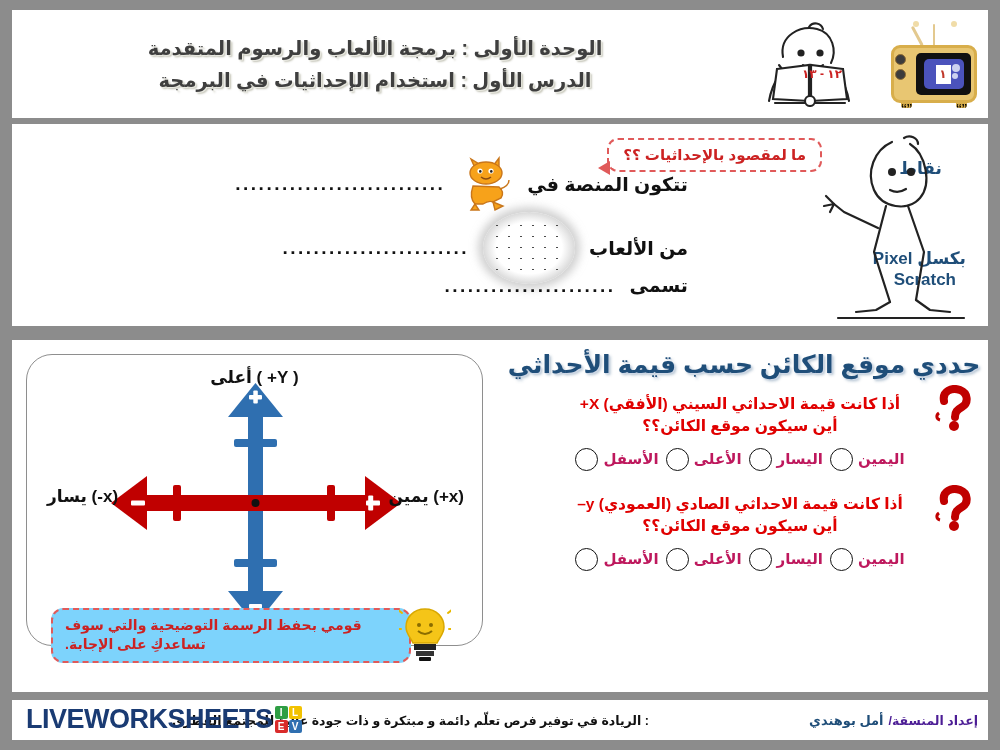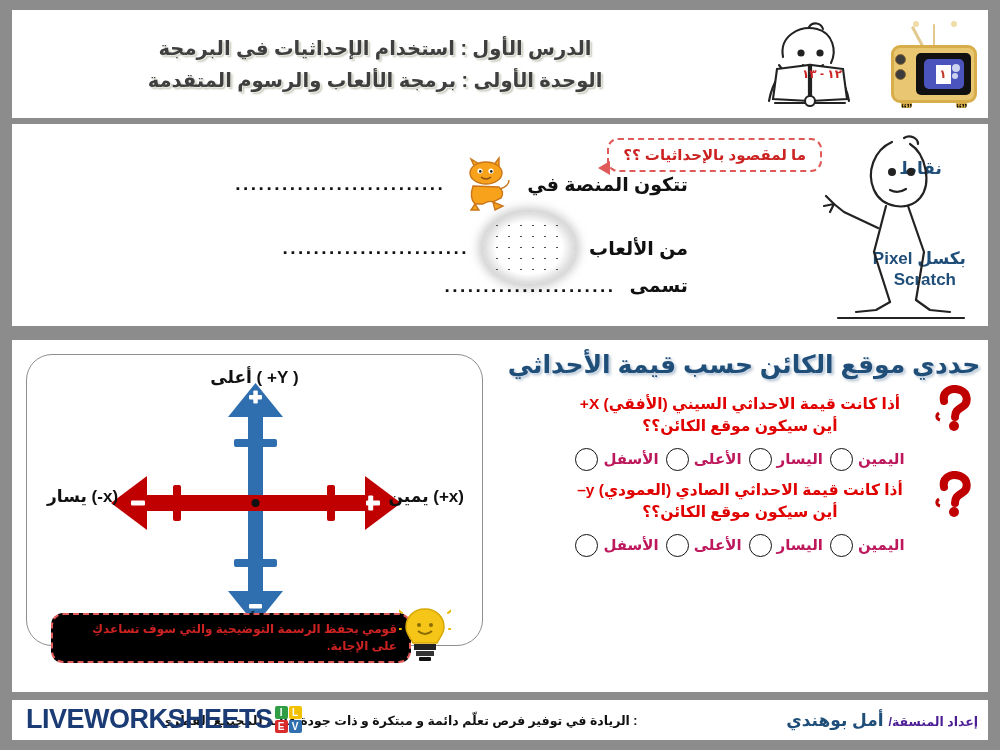--- a/index.html
+++ b/index.html
@@ -145,31 +145,31 @@
   .s2-left{position:absolute;left:14px;top:14px;width:455px;height:290px;
            border:1.7px solid #8e8e8e;border-radius:26px;background:#fff;}
   .axis-wrap{position:absolute;left:0;top:0;width:455px;height:290px;}
   .axlabel{position:absolute;font-weight:bold;color:#111;white-space:nowrap;}
   .lbl-top{font-size:17px;left:50%;transform:translateX(-50%);top:12px;}
   .lbl-bot{font-size:17px;left:50%;transform:translateX(-50%);bottom:12px;}
   .lbl-right{font-size:17px;right:18px;top:131px;}
   .lbl-left{font-size:17px;left:20px;top:131px;}
 
   .hintbar{position:absolute;left:24px;bottom:-18px;width:360px;}
-  .hint{border:2px dashed #e05a5a;border-radius:12px;background:#000000;
-        padding:6px 12px;color:#cc2222;font-weight:bold;font-size:12px;
-        line-height:1.4;text-align:right;}
+  .hint{border:2px dashed #e05a5a;border-radius:12px;background:#7dd3fc;
+        padding:6px 12px;color:#cc2222;font-weight:bold;font-size:14px;
+        line-height:1.4;text-align:left;}
   .bulb{position:absolute;left:372px;bottom:-16px;width:52px;height:58px;}
 
   
   .footer{left:12px;top:700px;width:976px;height:40px;
           display:flex;align-items:center;}
   .f-right{flex:0 0 auto;padding-right:10px;display:flex;align-items:baseline;gap:5px;}
   .f-red{color:#4c1d95;font-weight:bold;font-size:12.5px;}
-  .f-blue{color:#1f4e79;font-weight:bold;font-size:17px;}
+  .f-blue{color:#1f4e79;font-weight:bold;font-size:13px;}
   .f-mid{flex:1 1 auto;text-align:center;font-size:12.5px;color:#111;
          font-weight:bold;white-space:nowrap;}
   .lw{position:absolute;left:14px;top:4px;display:flex;align-items:center;gap:2px;}
   .lw .blocks{display:grid;grid-template-columns:repeat(2,13px);
               grid-template-rows:repeat(2,13px);gap:1px;}
   .lw .blocks span{display:flex;align-items:center;justify-content:center;
                    font-size:10px;font-weight:bold;color:#fff;border-radius:2px;}
   .lw-word{font-size:27px;font-weight:bold;color:#1a3b73;letter-spacing:-.5px;
            font-family:"Liberation Sans",sans-serif;}
   .divider{position:absolute;left:12px;top:692px;width:976px;height:4px;background:#8c8c8c;}
@@ -227,22 +227,22 @@
             <path d="M94 48 L62 44 L62 80 L98 78 Z" fill="#fff"></path>
             <path d="M60 44 L62 44 L62 80 L60 80 Z"></path>
             <circle cx="61" cy="80" r="5" fill="#fff"></circle>
           </g>
         </svg>
         <div class="pages">١٢ - ١٣</div>
       </div>
     </div>
 
     <div class="hdr-mid">
+      <div class="hdr-title">الوحدة الأولى : برمجة الألعاب والرسوم المتقدمة</div>
       <div class="hdr-title">الدرس الأول : استخدام الإحداثيات في البرمجة</div>
-      <div class="hdr-title">الوحدة الأولى : برمجة الألعاب والرسوم المتقدمة</div>
     </div>
 
   </div>
 
   <div class="panel sec1">
 
     <div>
       <div class="wb" style="right:46px;top:34px;left:auto;">نقاط</div>
       <div class="wb" style="right:22px;top:92px;left:auto;margin-top:32px;">بكسل Pixel</div>
       <div class="wb" style="right:32px;top:146px;left:auto;">Scratch</div>
@@ -335,21 +335,21 @@
             <label>الأعلى</label>
             <div class="radio"></div>
           </div>
           <div class="opt">
             <label>الأسفل</label>
             <div class="radio"></div>
           </div>
         </div>
       </div>
 
-      <div class="qblock" style="margin-top:8px;">
+      <div class="qblock" style="margin-top:22px;">
         <div class="qtext">
           <span class="qmark">
             <svg width="42" height="48" viewBox="0 0 42 48">
               <path d="M10 16 C8 6 18 2 26 5 C34 8 35 18 28 22 C23 25 21 27 21 32" fill="none" stroke="#c00000" stroke-width="8" stroke-linecap="round"></path>
               <circle cx="20" cy="41" r="5" fill="#c00000"></circle>
               <path d="M5 28 C2 30 2 34 6 35" fill="none" stroke="#c00000" stroke-width="3"></path>
             </svg>
           </span>
           <div>أذا كانت قيمة الاحداثي الصادي (العمودي) y–</div>
           <div>أين سيكون موقع الكائن؟؟</div>

